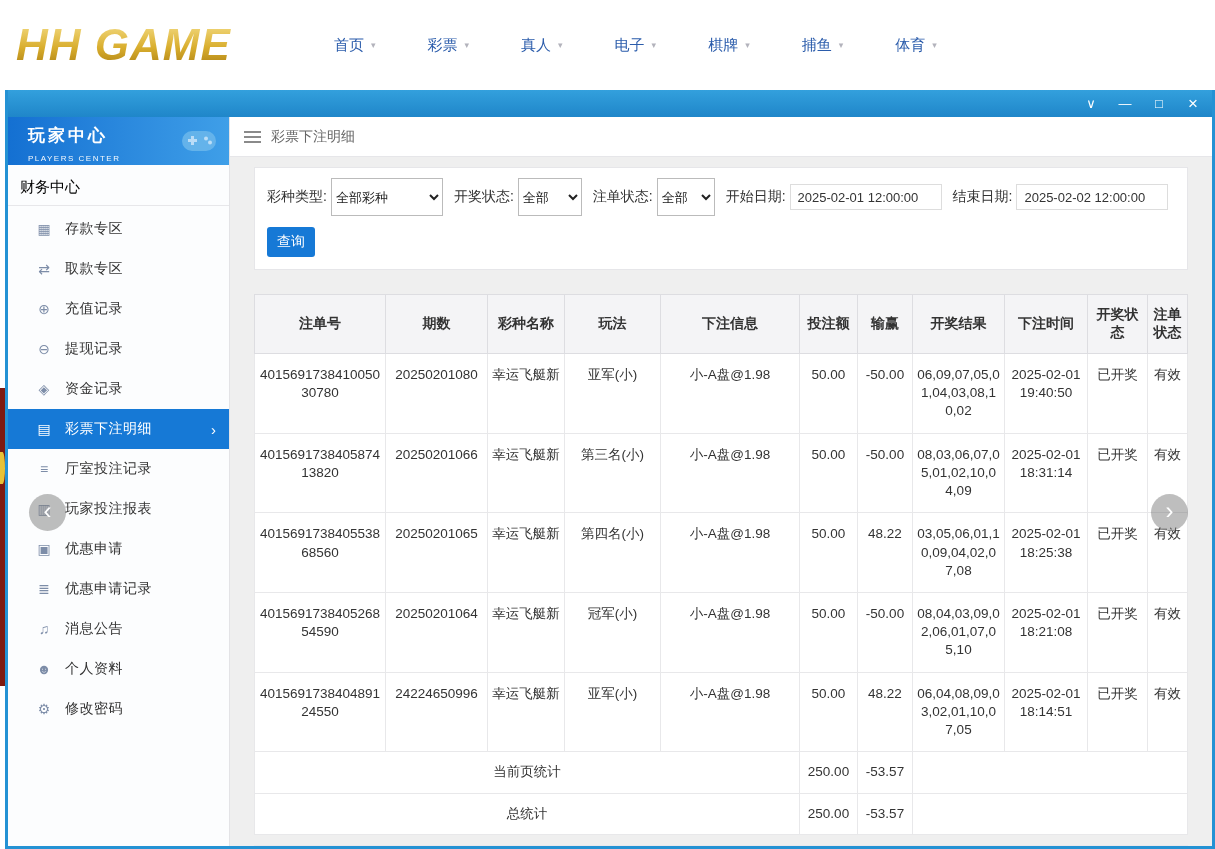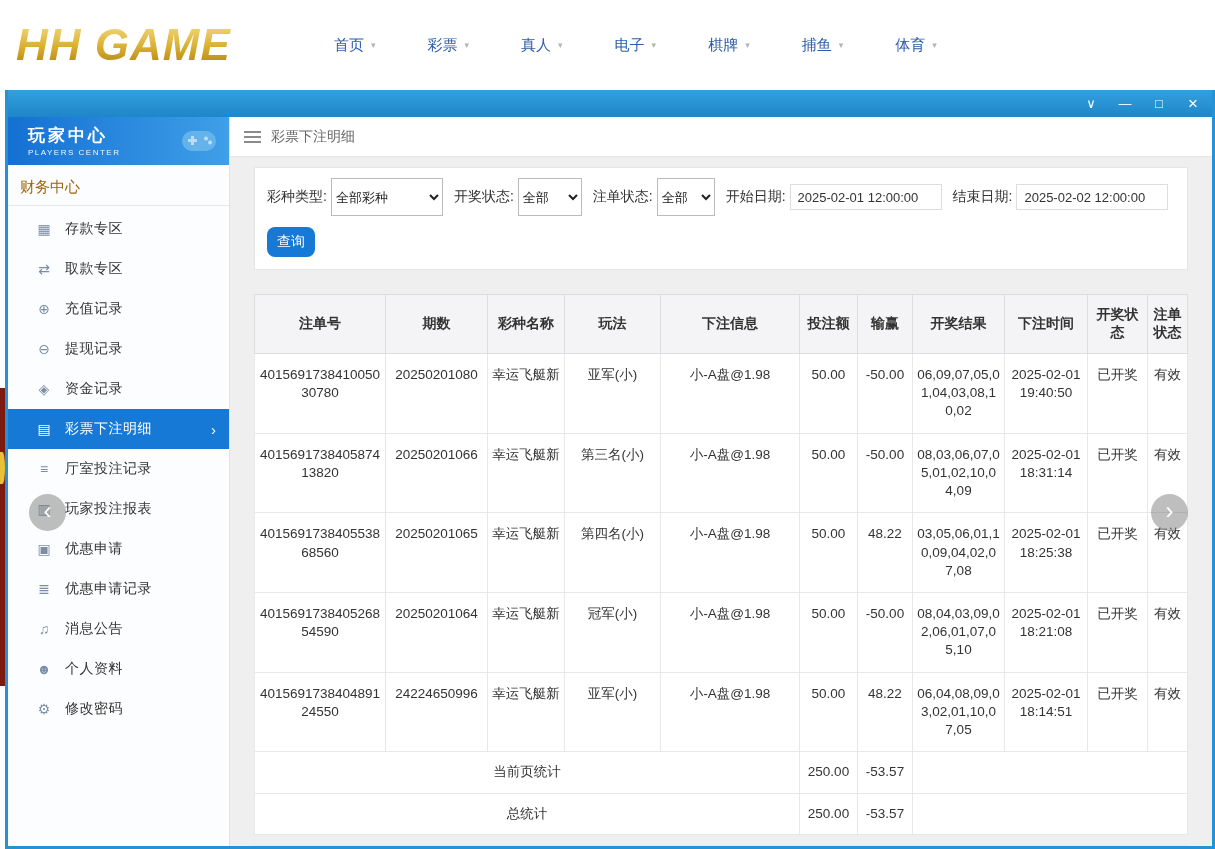--- a/index.html
+++ b/index.html
@@ -26,23 +26,23 @@
               background:linear-gradient(180deg,#33a0dd,#1f86c9); color:#fff; }
   .wc { cursor:pointer; font-size:13px; line-height:1; width:14px; text-align:center; }
   .wc.close { font-size:17px; }
   .window-body { display:flex; height:calc(100% - 27px); background:#efefef; }
 
   
   .sidebar { width:222px; flex:none; background:#fcfdfe; display:flex; flex-direction:column; overflow:hidden; border-right:1px solid #e3e3e6; }
   .sidebar-header { height:48px; flex:none; position:relative; padding:7px 20px;
                     background:linear-gradient(90deg,#1470d2,#3f9fe8); color:#fff; }
   .sidebar-title { font-size:17px; font-weight:bold; letter-spacing:3px; }
-  .sidebar-subtitle { font-size:8px; letter-spacing:1.5px; opacity:.95; margin-top:1px; }
+  .sidebar-subtitle { font-size:8px; letter-spacing:1.5px; opacity:.95; margin-top:7px; }
   .gamepad { position:absolute; right:12px; top:11px; opacity:.85; }
-  .section-header { color:#a16207; font-size:15px; padding:13px 12px 8px; border-bottom:1px solid #e7e7ea; margin-bottom:3px; }
+  .section-header { color:#000000; font-size:15px; padding:13px 12px 8px; border-bottom:1px solid #e7e7ea; margin-bottom:3px; }
   .menu-item { height:40px; display:flex; align-items:center; gap:13px; padding-left:28px; font-size:14px; color:#333; cursor:pointer; }
   .mi-icon { width:16px; text-align:center; color:#7d8da8; font-size:14px; }
   .mi-label { letter-spacing:.5px; }
   .mi-arrow { margin-left:auto; padding-right:13px; font-size:15px; color:#fff; }
   .menu-item.active { background:#1679d6; color:#fff; }
   .menu-item.active .mi-icon { color:#fff; }
 
   
   .main { flex:1; display:flex; flex-direction:column; overflow:hidden; background:#efefef; }
   .breadcrumb-bar { height:40px; flex:none; background:#fff; border-bottom:1px solid #e6e6e9; display:flex; align-items:center; gap:10px; padding-left:14px; color:#666; font-size:14px; }
@@ -53,21 +53,21 @@
   
   .filter-panel { background:#fff; border:1px solid #e6e6e9; padding:10px 12px 12px; }
   .filter-row { display:flex; align-items:center; font-size:14px; color:#333; }
   .filter-row label { flex:none; }
   .ml { margin-left:11px; }
   select { height:38px; border:1px solid #bbb; background:#fff; font-size:13px; color:#222; margin-left:4px; }
   .w110 { width:112px; }
   .w64 { width:64px; }
   .w58 { width:58px; }
   .date-input { height:26px; width:152px; border:1px solid #ddd; padding:0 7px; font-size:13px; color:#333; margin-left:4px; }
-  .query-btn { margin-top:11px; width:48px; height:30px; background:#1679d6; color:#fff; border:none; border-radius:8px; font-size:14px; cursor:pointer; }
+  .query-btn { margin-top:11px; width:48px; height:30px; background:#1679d6; color:#fff; border:none; border-radius:3px; font-size:14px; cursor:pointer; }
 
   
   .table-panel { margin-top:24px; background:#fff; }
   table { width:100%; border-collapse:collapse; table-layout:fixed; }
   th { background:#f4f4f6; border:1px solid #dddde1; font-size:14px; font-weight:bold; color:#333; padding:11px 2px; text-align:center; }
   td { border:1px solid #e8e8ea; font-size:13.5px; color:#333; text-align:center; padding:12px 3px; vertical-align:top; line-height:1.35; background:#fff; }
   .td-id, .td-result { word-break:break-all; }
   .summary td { padding:11px 3px; vertical-align:middle; }
 
   

